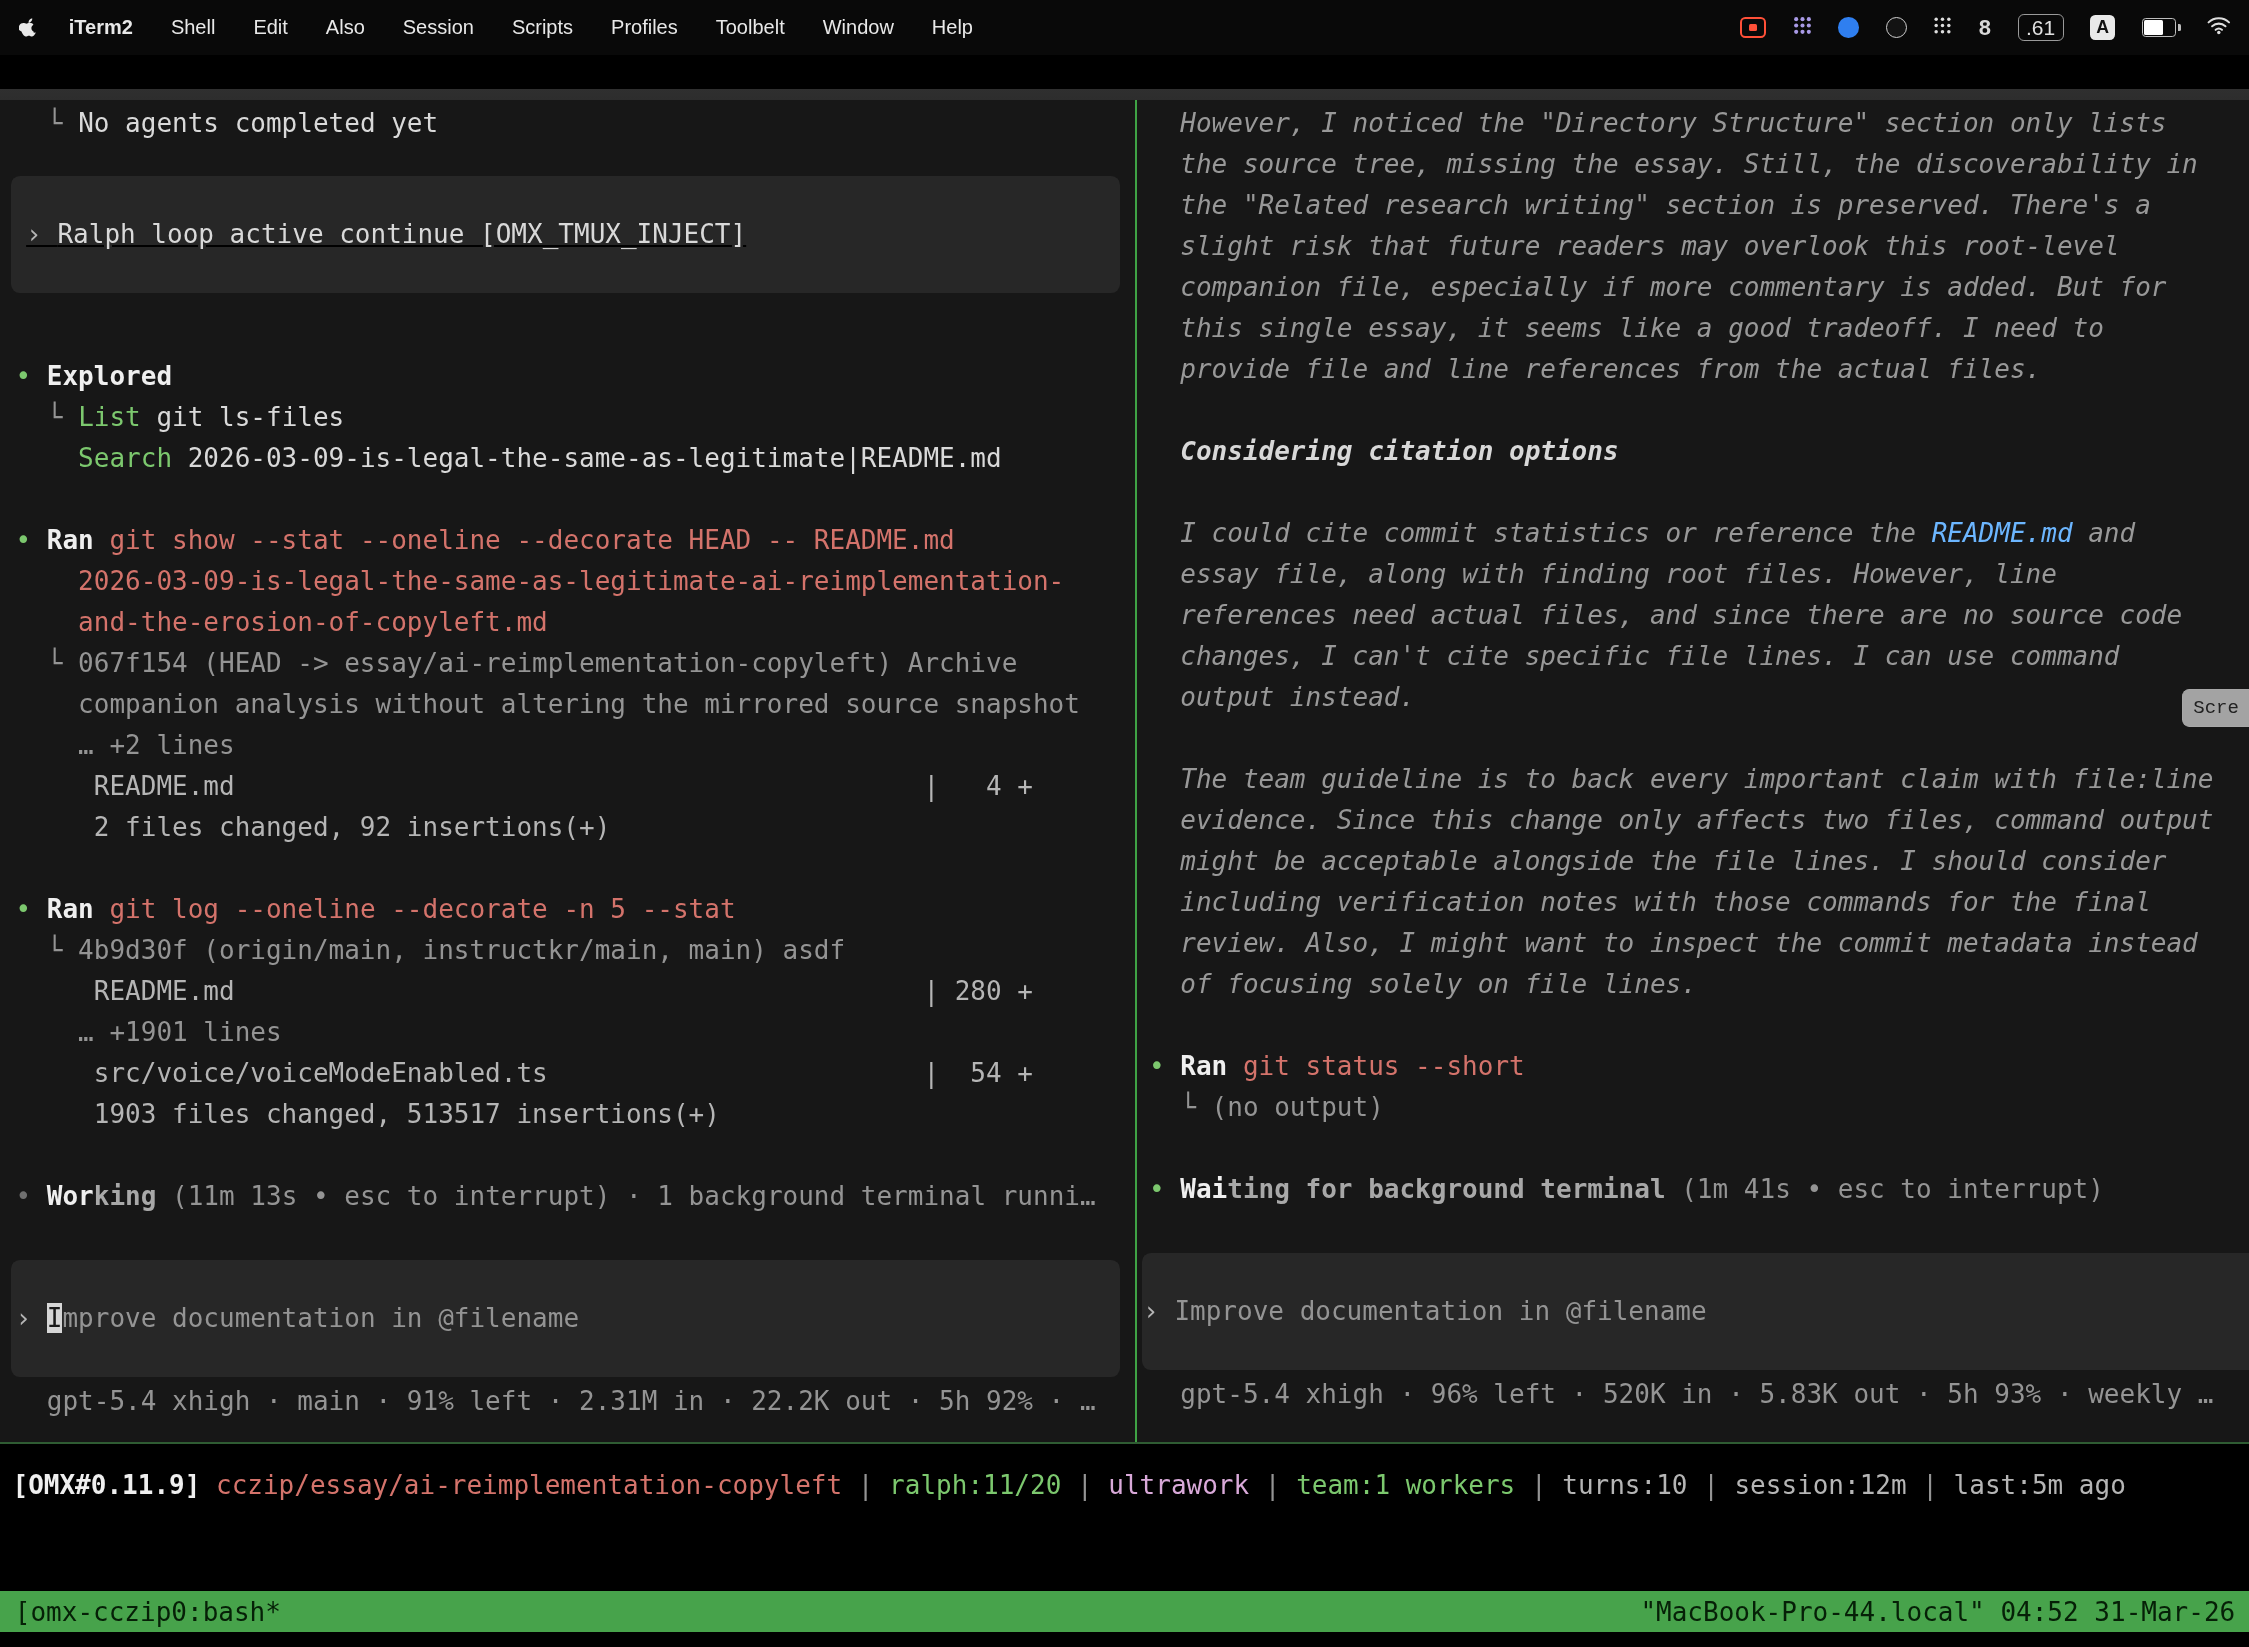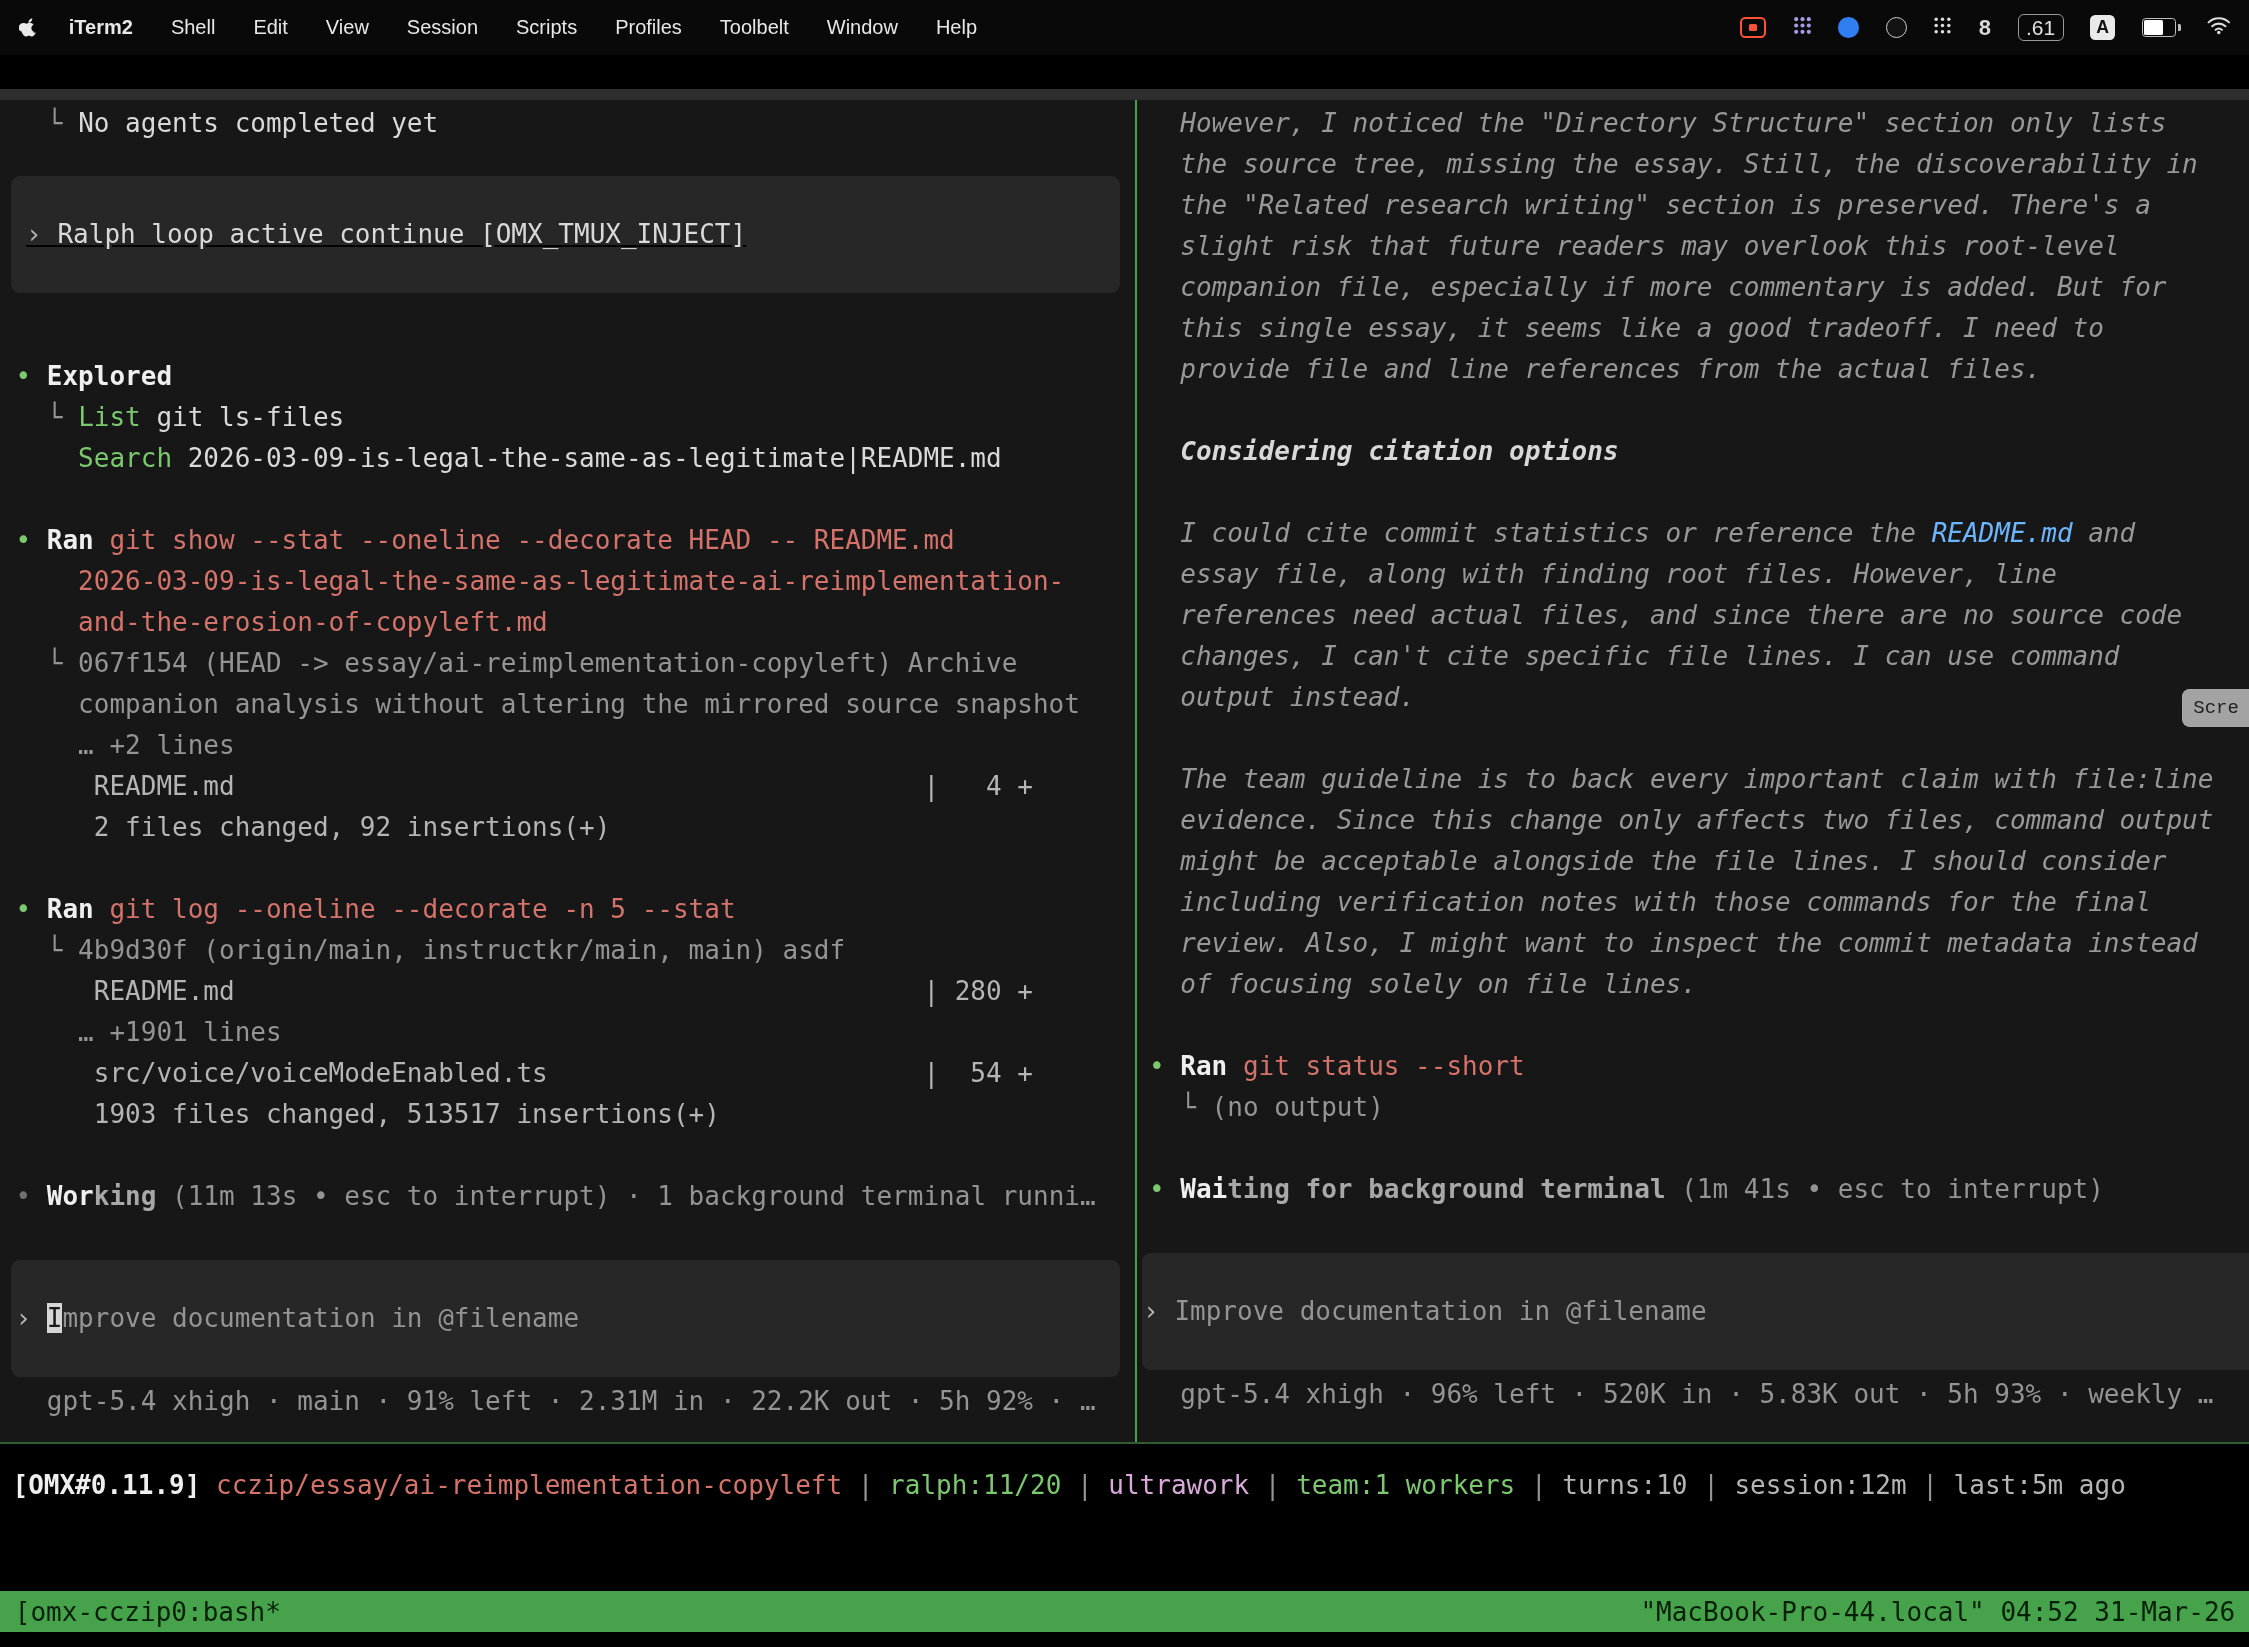--- a/index.html
+++ b/index.html
@@ -87,21 +87,21 @@
     <div class="mb-left">
       <span class="apple">
         <svg width="19" height="19" viewBox="0 0 170 170">
             <path fill="#e8e8e8" d="M150.4 130.3c-2.5 5.7-5.4 10.9-8.7 15.7-4.6 6.5-8.3 11-11.2 13.6-4.5 4.1-9.3 6.2-14.4 6.3-3.7 0-8.1-1-13.3-3.2-5.2-2.1-10-3.2-14.3-3.2-4.6 0-9.5 1.1-14.7 3.2-5.3 2.1-9.5 3.2-12.7 3.3-4.9 0.2-9.8-2-14.7-6.5-3.1-2.7-7-7.4-11.7-14-5-7.1-9.2-15.3-12.4-24.7C-1.2 111.7-3 102-3 92.5c0-10.9 2.3-20.2 7-28.1 3.7-6.3 8.6-11.3 14.8-14.9 6.1-3.7 12.8-5.5 19.9-5.6 3.9 0 9 1.2 15.4 3.6 6.4 2.4 10.4 3.6 12.2 3.6 1.3 0 5.9-1.4 13.6-4.2 7.3-2.6 13.4-3.7 18.4-3.3 13.6 1.1 23.9 6.5 30.7 16.2-12.2 7.4-18.2 17.7-18.1 31 0.1 10.3 3.9 18.9 11.2 25.8 3.3 3.2 7.1 5.6 11.2 7.4-0.9 2.6-1.8 5.1-2.9 7.4zM119.1 7.2c0 8.1-3 15.7-8.9 22.7-7.1 8.3-15.7 13.1-25 12.4a25 25 0 0 1-0.2-3.1c0-7.8 3.4-16.1 9.4-22.9 3-3.4 6.8-6.3 11.4-8.6 4.6-2.3 9-3.5 13.1-3.7 0.1 1.1 0.2 2.2 0.2 3.2z"></path>
           </svg>
       </span>
       <div class="mb-items">
           <span class="mb-item">iTerm2</span>
           <span class="mb-item">Shell</span>
           <span class="mb-item">Edit</span>
-          <span class="mb-item">View</span>
+          <span class="mb-item">Also</span>
           <span class="mb-item">Session</span>
           <span class="mb-item">Scripts</span>
           <span class="mb-item">Profiles</span>
           <span class="mb-item">Toolbelt</span>
           <span class="mb-item">Window</span>
           <span class="mb-item">Help</span>
         </div>
     </div>
     <div class="mb-right">
       <span class="rec">

